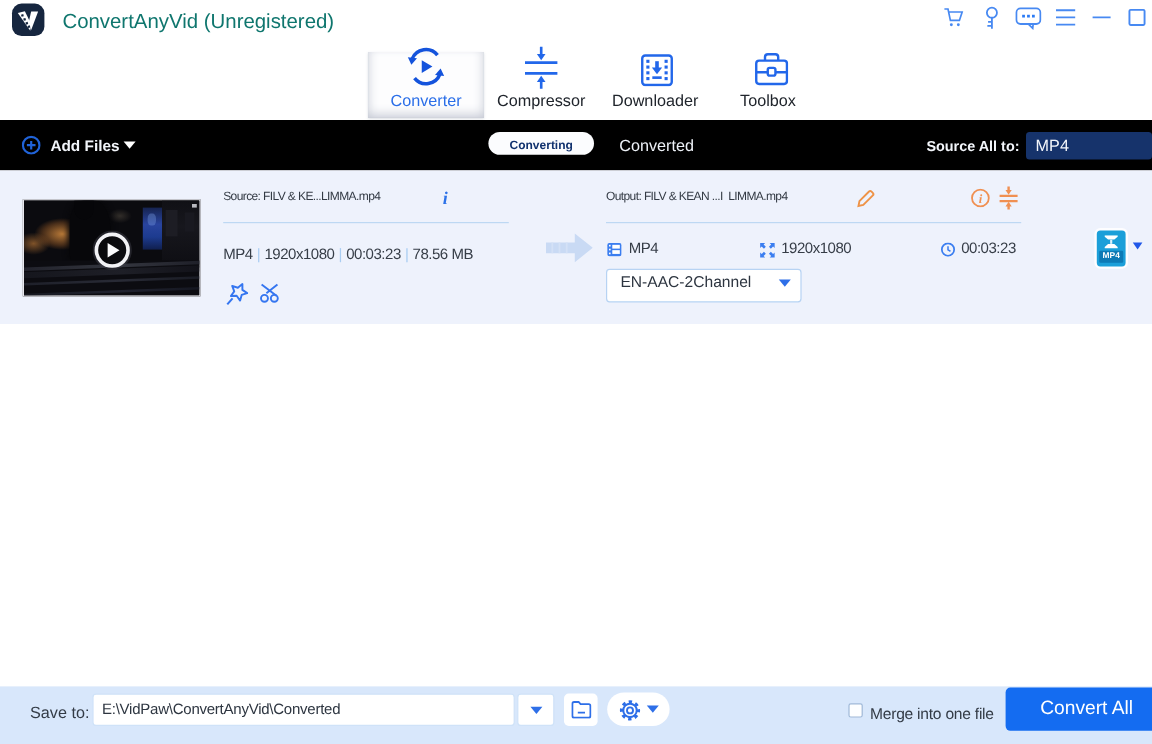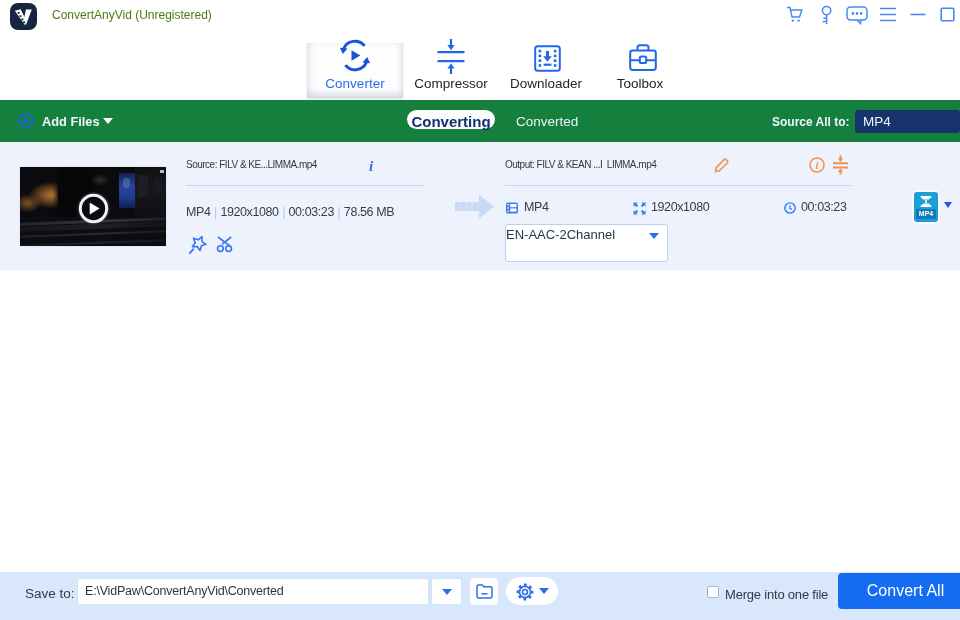--- a/index.html
+++ b/index.html
@@ -2,48 +2,48 @@
 <html><head><meta charset="utf-8">
 <style>
   * { margin:0; padding:0; box-sizing:border-box; }
   html,body { width:960px; height:620px; overflow:hidden; }
   body { font-family:"Liberation Sans", sans-serif; position:relative; background:#fff; }
   .abs { position:absolute; }
 
   
   #titlebar { position:absolute; left:0; top:0; width:960px; height:35px; background:#fff; }
   #logo { position:absolute; left:10px; top:3px; width:27px; height:27px; border-radius:8px; background:#16263f; }
-  #apptitle { position:absolute; left:52px; top:8px; font-size:12px; color:#4d7c0f; }
+  #apptitle { position:absolute; left:52px; top:8px; font-size:17px; color:#0f766e; }
 
   
   #tabbar { position:absolute; left:0; top:35px; width:960px; height:65px; background:#fff; }
   .tab { position:absolute; top:8px; height:55px; text-align:center; }
   .tablabel { position:absolute; left:0; right:0; bottom:7px; font-size:13.5px; color:#20252c; }
   #tab-conv { left:307px; width:96px; background:#fdfdfe; box-shadow: inset 0 -9px 10px -7px #c3c7d2, inset 7px 0 9px -7px #ced2dc, inset -7px 0 9px -7px #ced2dc, inset 0 4px 8px -6px #e8eaef, 0 1px 2px rgba(120,130,150,.25); }
   #tab-conv .tablabel { color:#2a6ee8; }
 
   
-  #navybar { position:absolute; left:0; top:100px; width:960px; height:42px; background:#15803d; }
+  #navybar { position:absolute; left:0; top:100px; width:960px; height:42px; background:#000000; }
   #addfiles-txt { position:absolute; left:42px; top:14px; font-size:12.8px; font-weight:bold; color:#f2f5fa; }
   .wtri { width:0; height:0; border-left:5px solid transparent; border-right:5px solid transparent; border-top:6px solid #fff; }
-  #pill-converting { position:absolute; left:407px; top:10px; width:88px; height:19px; background:#fbfcfe; border-radius:12px; text-align:center; line-height:23px; font-size:15px; font-weight:bold; color:#10316e; }
+  #pill-converting { position:absolute; left:407px; top:10px; width:88px; height:19px; background:#fbfcfe; border-radius:12px; text-align:center; line-height:23px; font-size:10px; font-weight:bold; color:#10316e; }
   #txt-converted { position:absolute; left:516px; top:14px; font-size:13.5px; color:#eef2f8; }
   #convertallto { position:absolute; left:772px; top:15px; font-size:12px; font-weight:bold; color:#f2f5fa; }
   #mp4box { position:absolute; left:855px; top:10px; width:105px; height:23px; background:#16336b; border-radius:3px; font-size:13.5px; color:#f2f5fa; line-height:23px; padding-left:8px; }
 
   
   #row { position:absolute; left:0; top:142px; width:960px; height:128px; background:#eef2fc; }
   #thumb { position:absolute; left:19px; top:24px; width:148px; height:81px; background:#0a0a0e; border:1px solid #e8e8ee; overflow:hidden; }
   .sep { position:absolute; top:43px; height:1px; background:#bdd8f3; }
   #srcline { left:186px; width:238px; }
   #outline { left:505px; width:346px; }
   .h-txt { position:absolute; top:17px; font-size:10px; letter-spacing:-0.5px; color:#333a44; white-space:nowrap; }
   .spec { position:absolute; top:63px; font-size:12.5px; letter-spacing:-0.4px; color:#363d47; white-space:nowrap; }
   .spec .bar { color:#a9cdf2; padding:0 3.5px; font-size:12.5px; }
-  .dd { position:absolute; top:82px; height:38px; background:#fff; border:1px solid #b7d3f3; border-radius:3px; font-size:13px; color:#2d3540; line-height:20px; }
+  .dd { position:absolute; top:82px; height:28px; background:#fff; border:1px solid #b7d3f3; border-radius:3px; font-size:13px; color:#2d3540; line-height:20px; padding-left:11px; }
   .ddarrow { position:absolute; top:8px; width:0; height:0; border-left:5px solid transparent; border-right:5px solid transparent; border-top:6px solid #2e6fe8; }
 
   
   #bottombar { position:absolute; left:0; top:572px; width:960px; height:48px; background:#d8e7fb; }
   #saveto { position:absolute; left:25px; top:14px; font-size:13.5px; color:#333b46; }
   #pathbox { position:absolute; left:77px; top:6px; width:352px; height:27px; background:#fff; border:1px solid #cfe2f8; border-radius:3px; font-size:12.5px; letter-spacing:-0.2px; color:#2d3540; line-height:25px; padding-left:7px; }
   #pathdrop { position:absolute; left:431px; top:6px; width:31px; height:27px; background:#fff; border:1px solid #cfe2f8; border-radius:3px; }
   #folderbtn { position:absolute; left:470px; top:6px; width:28px; height:27px; background:#fff; border-radius:4px; }
   #gearpill { position:absolute; left:506px; top:5px; width:52px; height:28px; background:#fff; border-radius:14px; }
   #checkbox { position:absolute; left:707px; top:14px; width:12px; height:12px; background:#fdfeff; border:1px solid #9fb8d8; border-radius:2px; }

